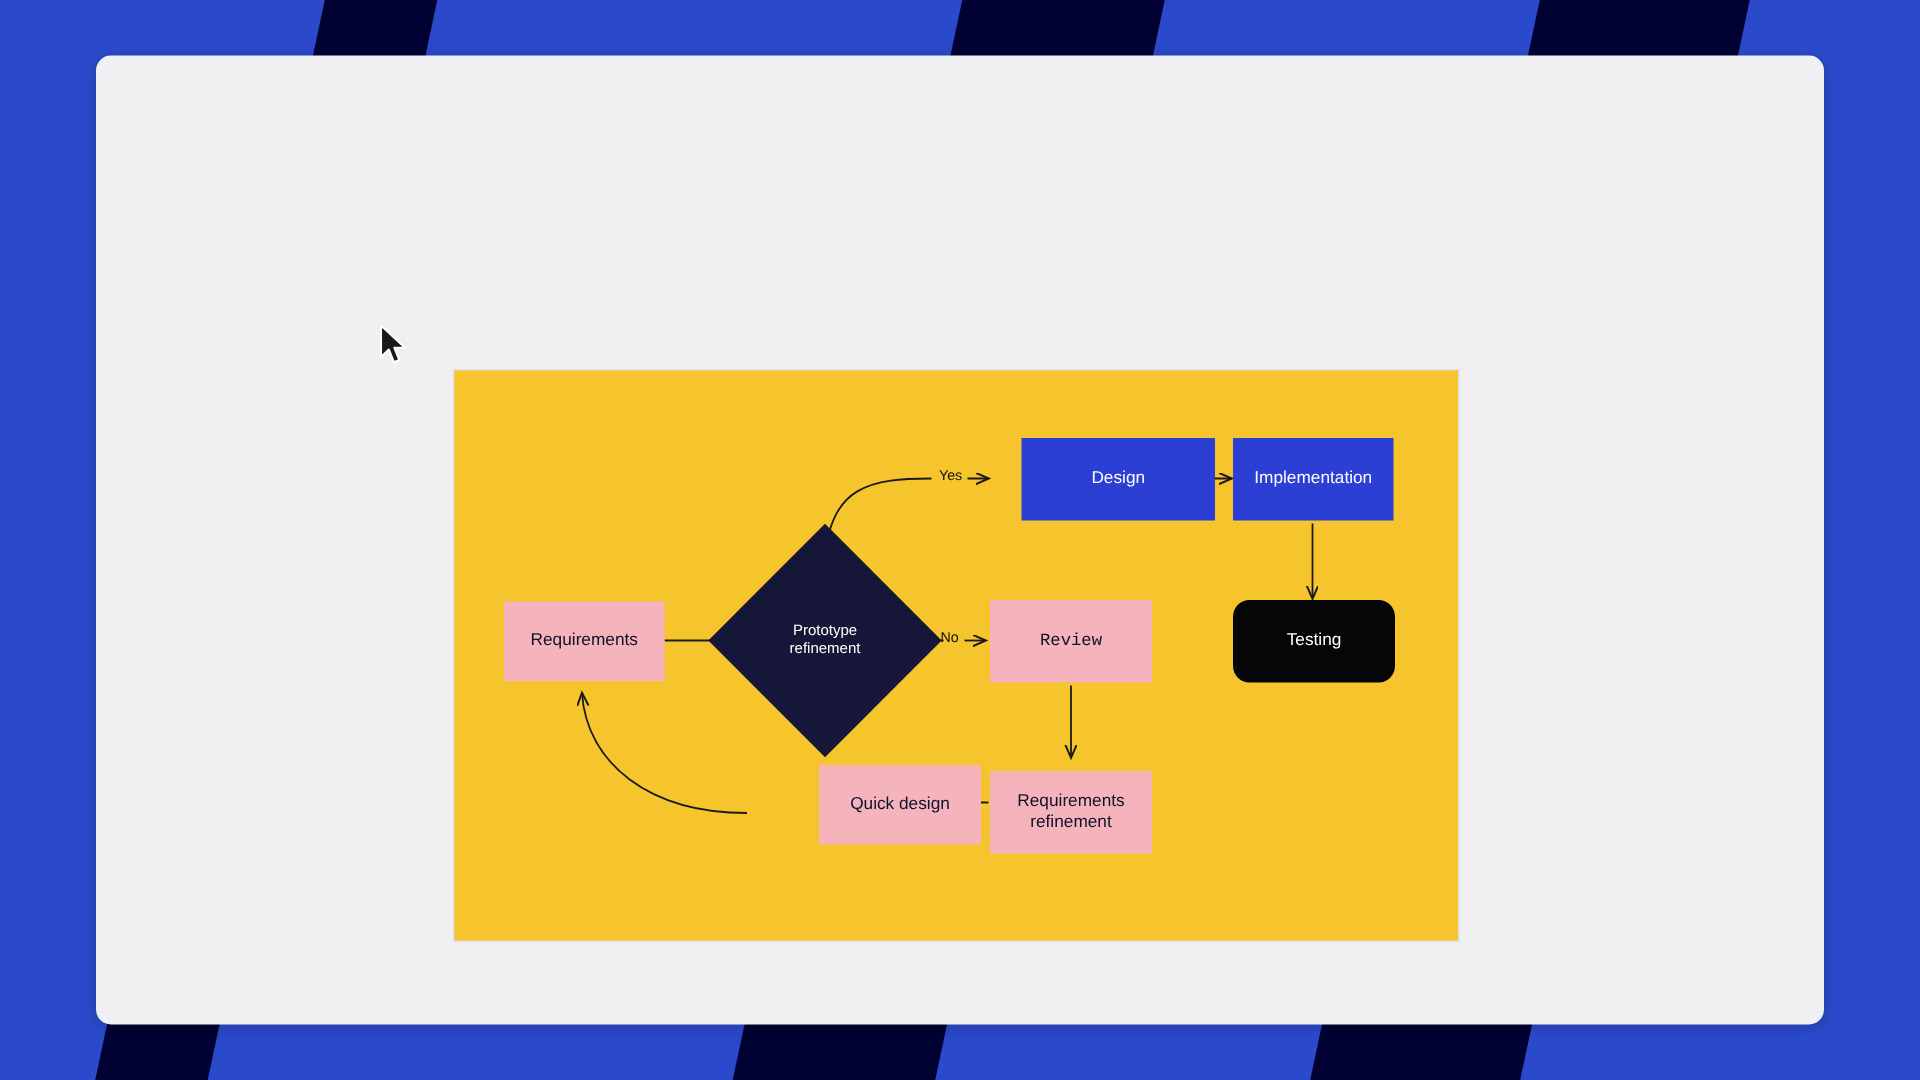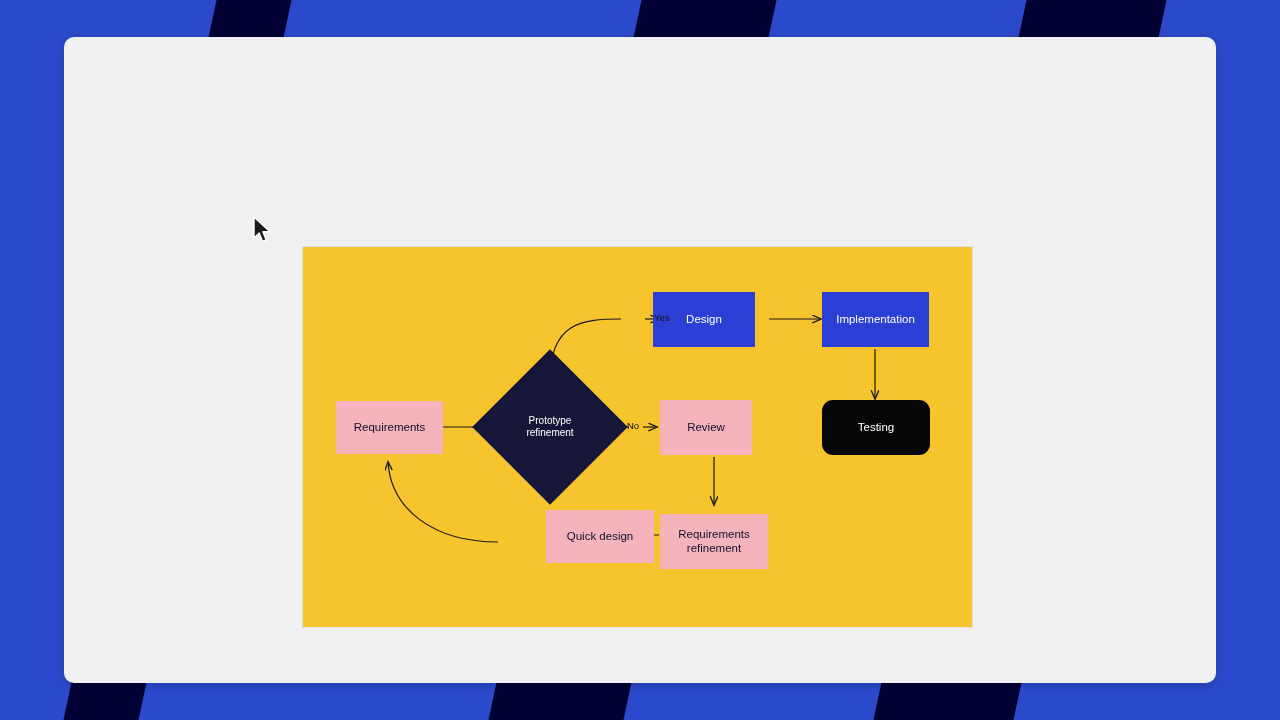--- a/index.html
+++ b/index.html
@@ -175,48 +175,48 @@
       </div>
 
       <div class="node node-diamond" style="left:192px; top:125px; width:110px; height:110px;">
         <div class="diamond-shape"></div>
         <div class="diamond-label">
           <div>Prototype</div>
           <div>refinement</div>
         </div>
       </div>
 
-      <div class="node node-rect node-blue" style="left:350px; top:45px; width:102px; height:55px;">
+      <div class="node node-rect node-blue" style="left:378px; top:45px; width:129px; height:55px;">
         <span>Design</span>
       </div>
 
       <div class="node node-rect node-blue" style="left:519px; top:45px; width:107px; height:55px;">
         <span>Implementation</span>
       </div>
 
       <div class="node node-rect node-black" style="left:519px; top:153px; width:108px; height:55px;">
         <span>Testing</span>
       </div>
 
-      <div class="node node-rect node-pink" style="left:357px; top:153px; width:92px; height:55px;">
+      <div class="node node-rect node-pink" style="left:357px; top:153px; width:108px; height:55px;font-family:Liberation Mono, monospace;">
         <span>Review</span>
       </div>
 
       <div class="node node-rect node-pink" style="left:357px; top:267px; width:108px; height:55px;">
         <div>
           <div>Requirements</div>
           <div>refinement</div>
         </div>
       </div>
 
       <div class="node node-rect node-pink" style="left:195px; top:263px; width:108px; height:53px;margin-left:48px;">
         <span>Quick design</span>
       </div>
 
-      <div class="edge-label" style="left:323px; top:65px;margin-left:28px;">Yes</div>
+      <div class="edge-label" style="left:323px; top:65px;">Yes</div>
 
       <div class="edge-label" style="left:324px; top:173px;">No</div>
 
     </div>
   </div>
 
   <svg id="cursor" viewBox="0 0 22 30">
     <path d="M2,1 L2,22 L7.2,17 L10.6,25.5 L14.2,24 L10.9,15.8 L18,15.8 Z" fill="#1A1A1A" stroke="#FFFFFF" stroke-width="1.4" stroke-linejoin="round"></path>
   </svg>
 

